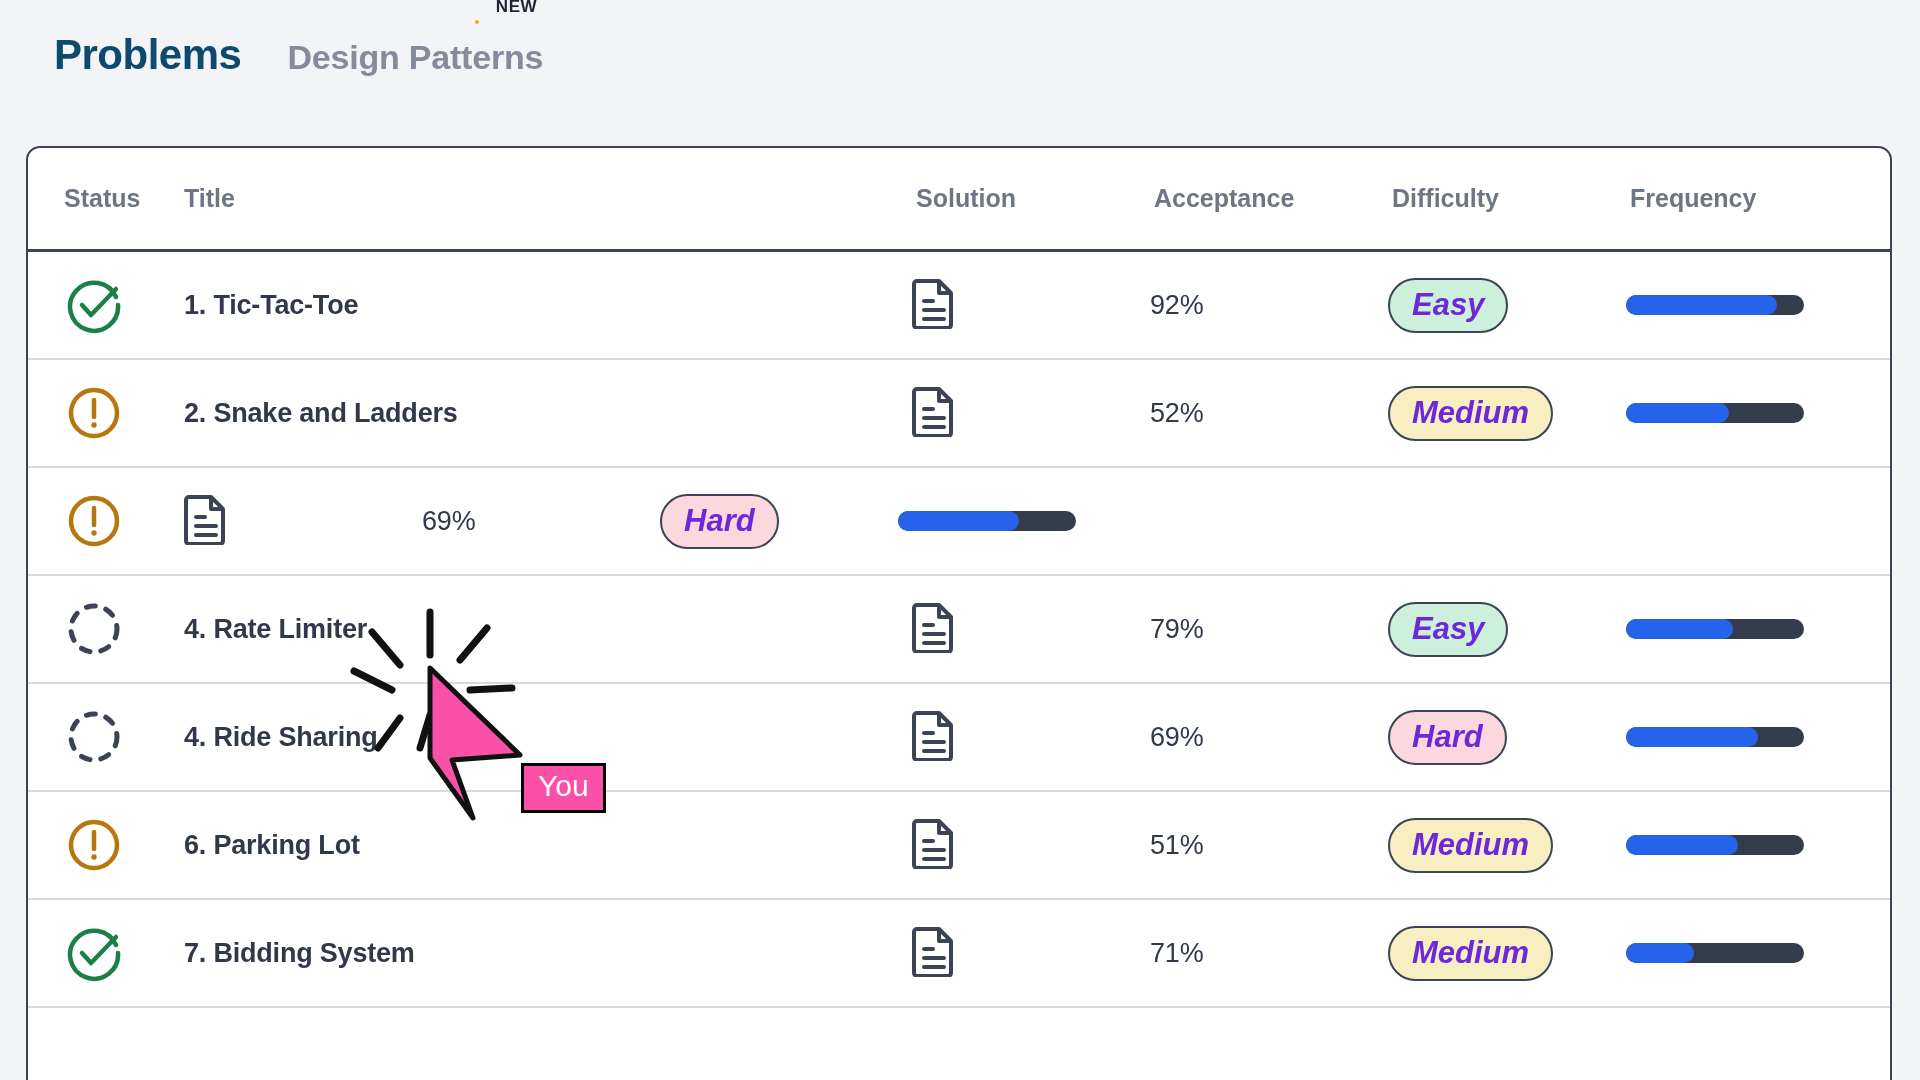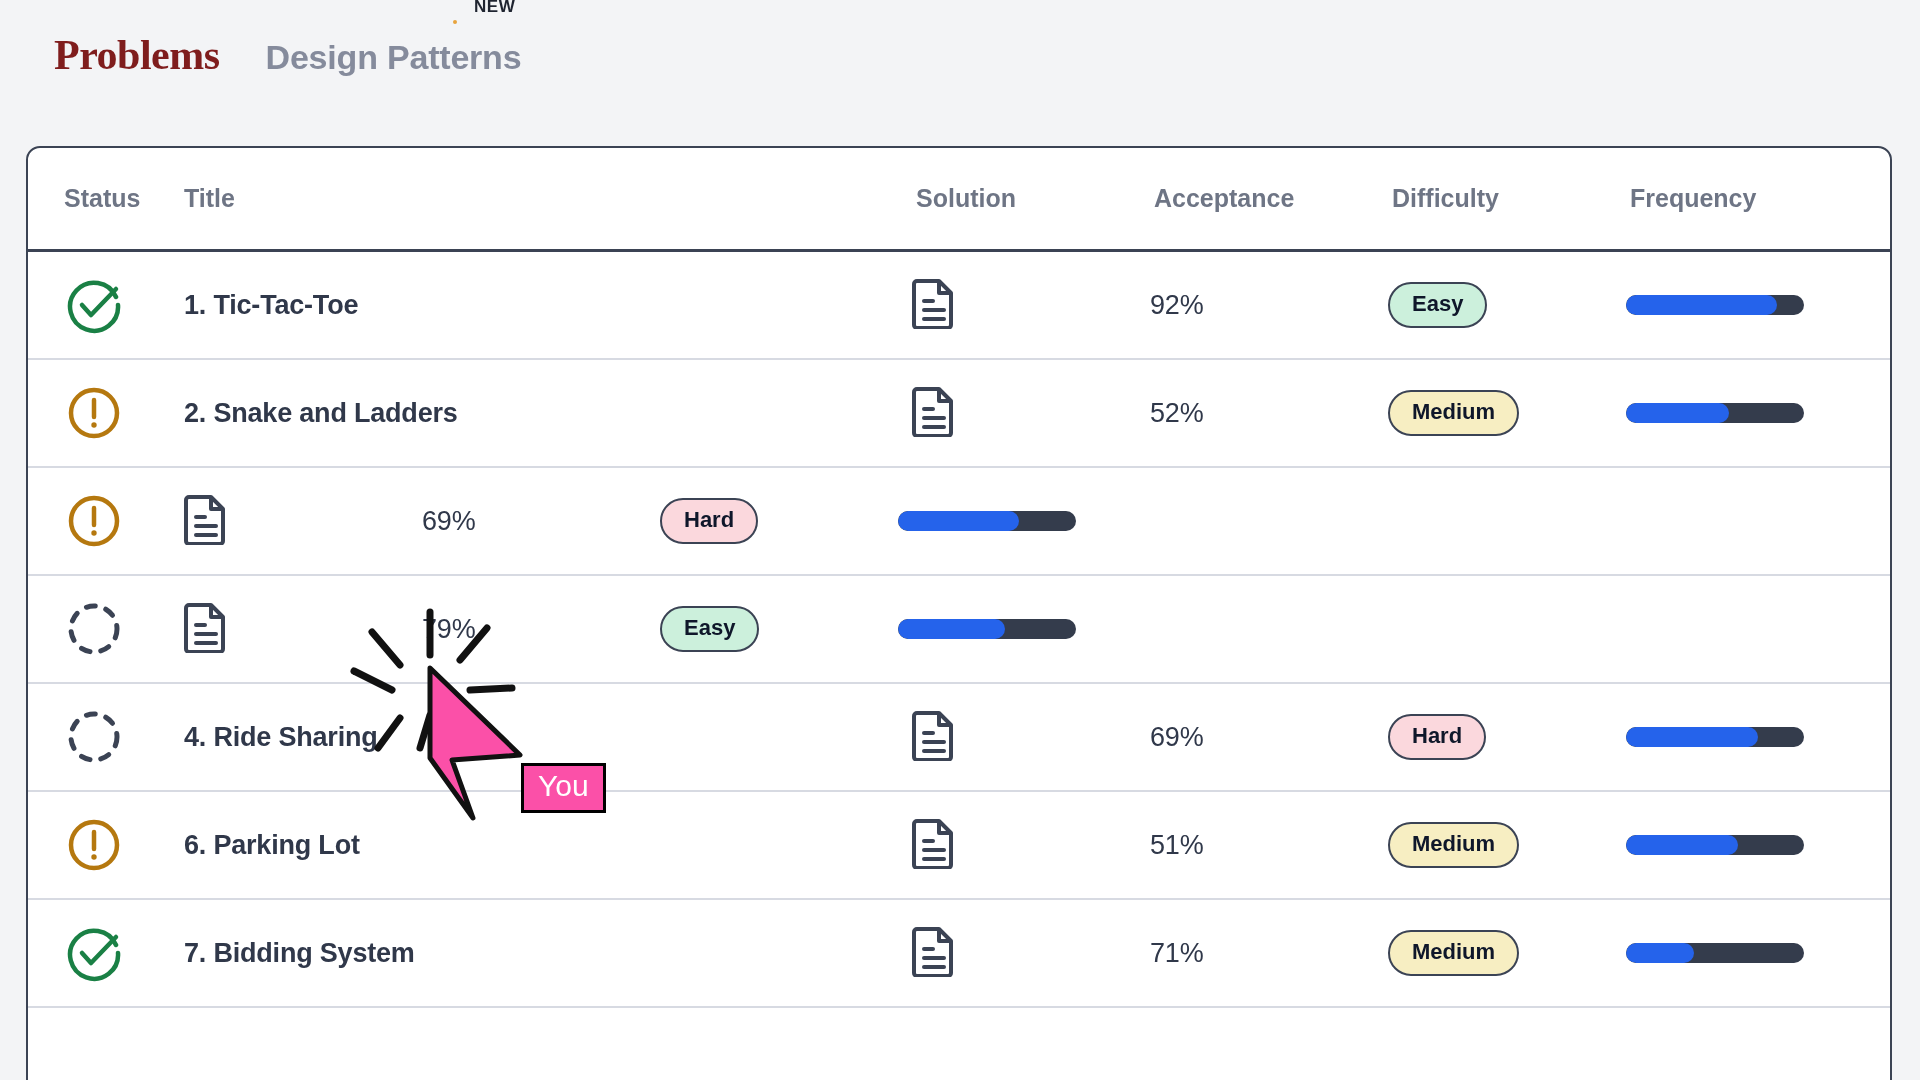--- a/index.html
+++ b/index.html
@@ -24,24 +24,23 @@
     display: flex;
     align-items: flex-end;
     gap: 46px;
     padding: 42px 0 0 54px;
     height: 76px;
     box-sizing: border-box;
   }
   .tab-problems {
     font-size: 42px;
     font-weight: bold;
-    color: #7f1d1d;
+    color: #0c4a6e;
     letter-spacing: -0.5px;
     line-height: 1;
-    font-family: Liberation Serif, serif;
   }
   .tab-design {
     position: relative;
     font-size: 34px;
     font-weight: bold;
     color: #858b9c;
     letter-spacing: -0.2px;
     line-height: 1;
     padding-bottom: 2px;
   }
@@ -127,24 +126,25 @@
 
   
   .status-icon { display: block; }
 
   
   .pill {
     display: inline-block;
     padding: 9px 22px 11px;
     border: 2px solid #3b4354;
     border-radius: 999px;
-    font-size: 22px;
-    font-weight: bold;
-    color: #0f172a;
+    font-size: 31px;
+    font-weight: bold;
+    color: #6d28d9;
     line-height: 1;
+    font-style: italic;
   }
   .pill.easy   { background: #ccf0dc; }
   .pill.medium { background: #f7eec2; }
   .pill.hard   { background: #fbd8dd; }
 
   
   .freq-track {
     position: relative;
     width: 178px;
     height: 20px;
@@ -274,20 +274,21 @@
               <div class="freq-fill" style="width:68%"></div>
             </div>
           </div>
         </div>
         <div class="row trow">
           <div class="cell c-status">
             <svg class="status-icon" width="60" height="60" viewBox="0 0 60 60">
               <circle cx="30" cy="30" r="23" fill="none" stroke="#3b4354" stroke-width="5" stroke-linecap="round" stroke-dasharray="9 11"></circle>
             </svg>
           </div>
+          <div class="cell c-title"><span class="title-text">4. Rate Limiter</span></div>
           <div class="cell c-solution"><svg width="44" height="52" viewBox="0 0 44 52">
               <path d="M5 4 h22 l12 12 v32 a3 3 0 0 1 -3 3 h-31 a3 3 0 0 1 -3 -3 v-41 a3 3 0 0 1 3 -3 z" fill="none" stroke="#3b4354" stroke-width="4" stroke-linejoin="round"></path>
               <path d="M27 4 v12 h12" fill="none" stroke="#3b4354" stroke-width="4" stroke-linejoin="round"></path>
               <line x1="12" y1="24" x2="21" y2="24" stroke="#3b4354" stroke-width="4" stroke-linecap="round"></line>
               <line x1="12" y1="33" x2="32" y2="33" stroke="#3b4354" stroke-width="4" stroke-linecap="round"></line>
               <line x1="12" y1="42" x2="32" y2="42" stroke="#3b4354" stroke-width="4" stroke-linecap="round"></line>
             </svg></div>
           <div class="cell c-acceptance"><span class="acceptance-text">79%</span></div>
           <div class="cell c-difficulty"><span class="pill easy">Easy</span></div>
           <div class="cell c-frequency">

